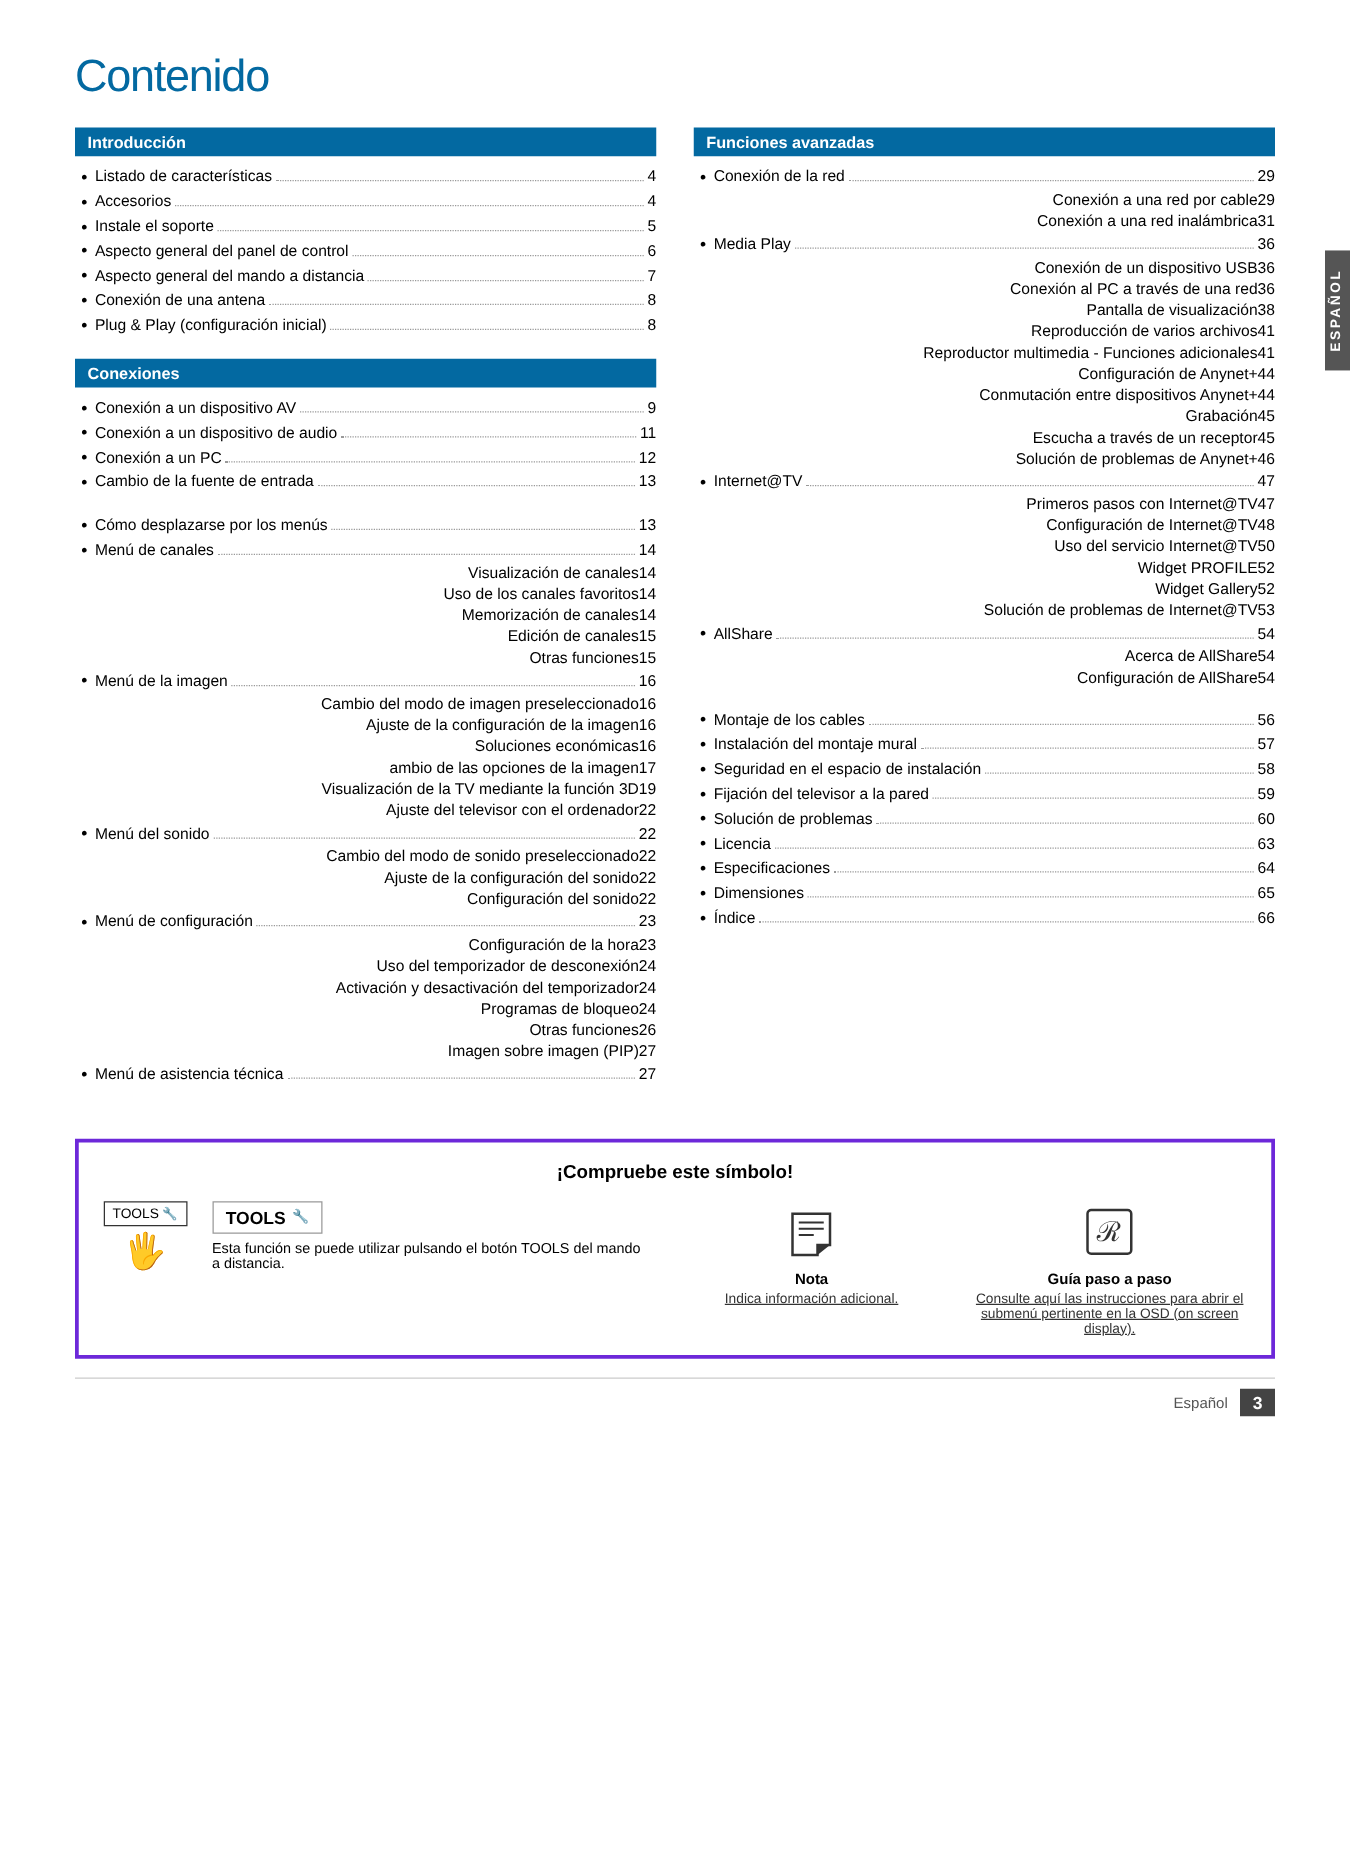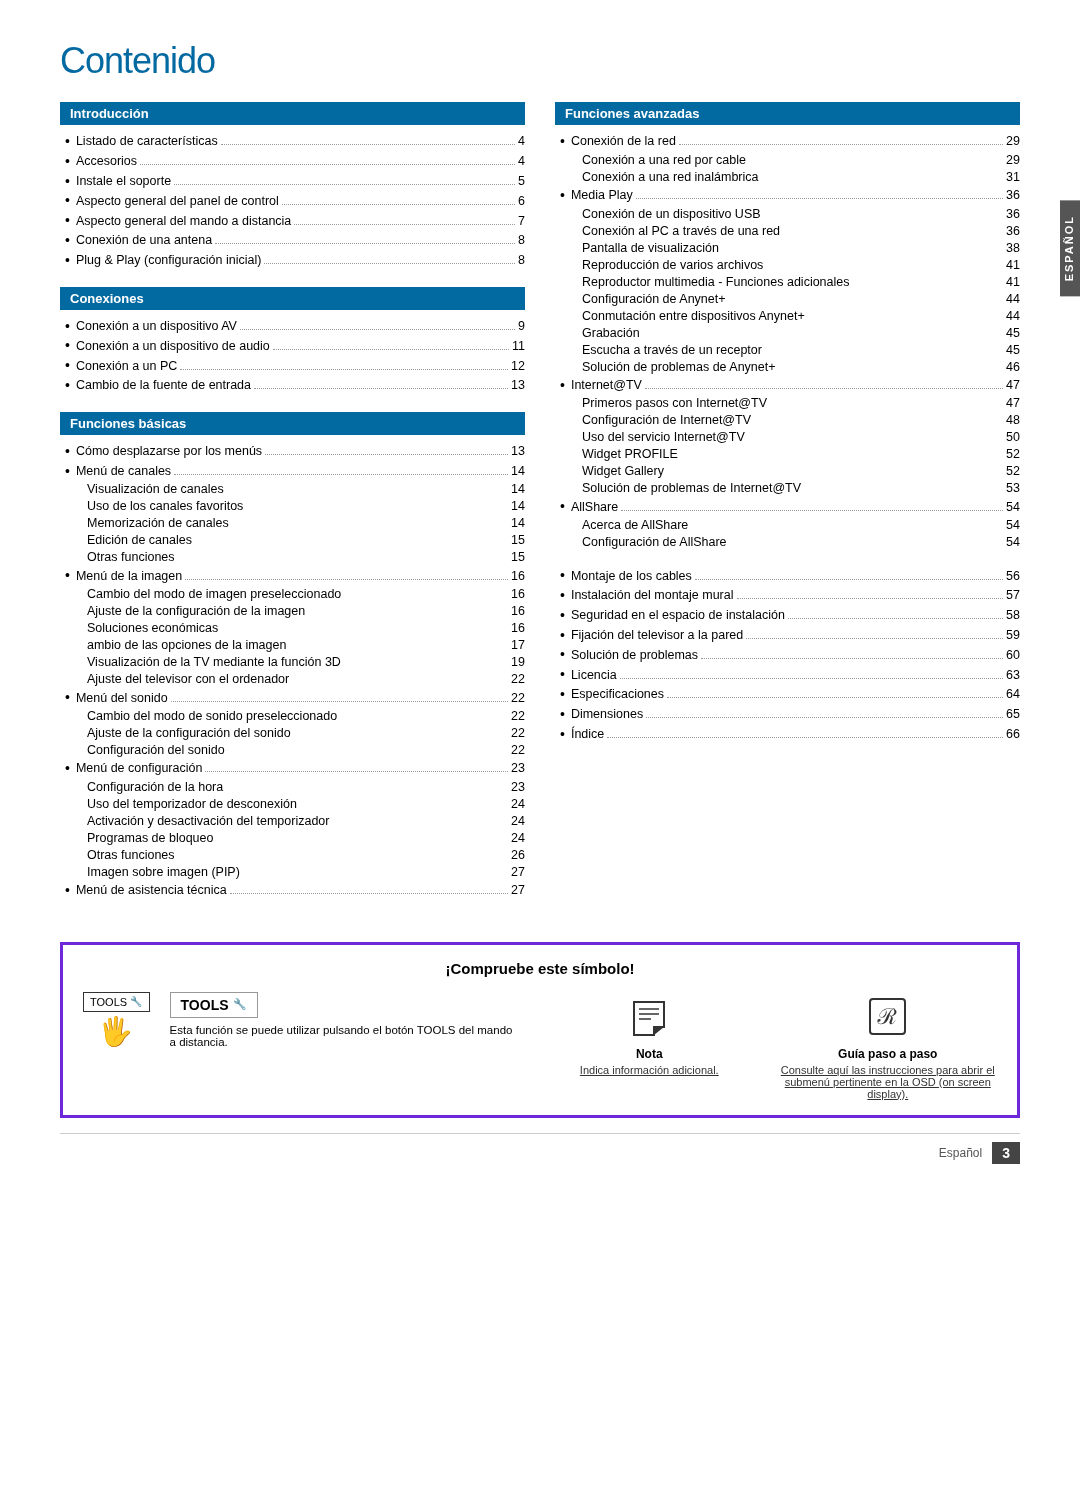--- a/index.html
+++ b/index.html
@@ -74,20 +74,21 @@
     }
     .sub-item {
       display: flex;
       justify-content: space-between;
       padding-left: 22px;
       margin-bottom: 3px;
       font-size: 12.5px;
     }
     .sub-item-label {
       flex: 1;
+      text-align: right;
     }
     .sub-item-page {
       flex-shrink: 0;
     }
     .bottom-section {
       border: 3px solid #6d28d9;
       margin-top: 25px;
       padding: 15px 20px;
     }
     .bottom-title {
@@ -279,21 +280,20 @@
             <div class="item-bullet">
               <div class="item-line">
                 <span>Cambio de la fuente de entrada</span>
                 <span class="item-dots"></span>
                 <span class="item-page">13</span>
               </div>
             </div>
           </div>
         </div>
         <div class="section">
-          <div class="section-header">Funciones básicas</div>
           <div class="section-items">
             <div class="item-bullet">
               <div class="item-line">
                 <span>Cómo desplazarse por los menús</span>
                 <span class="item-dots"></span>
                 <span class="item-page">13</span>
               </div>
             </div>
             <div class="item-bullet">
               <div class="item-line">

